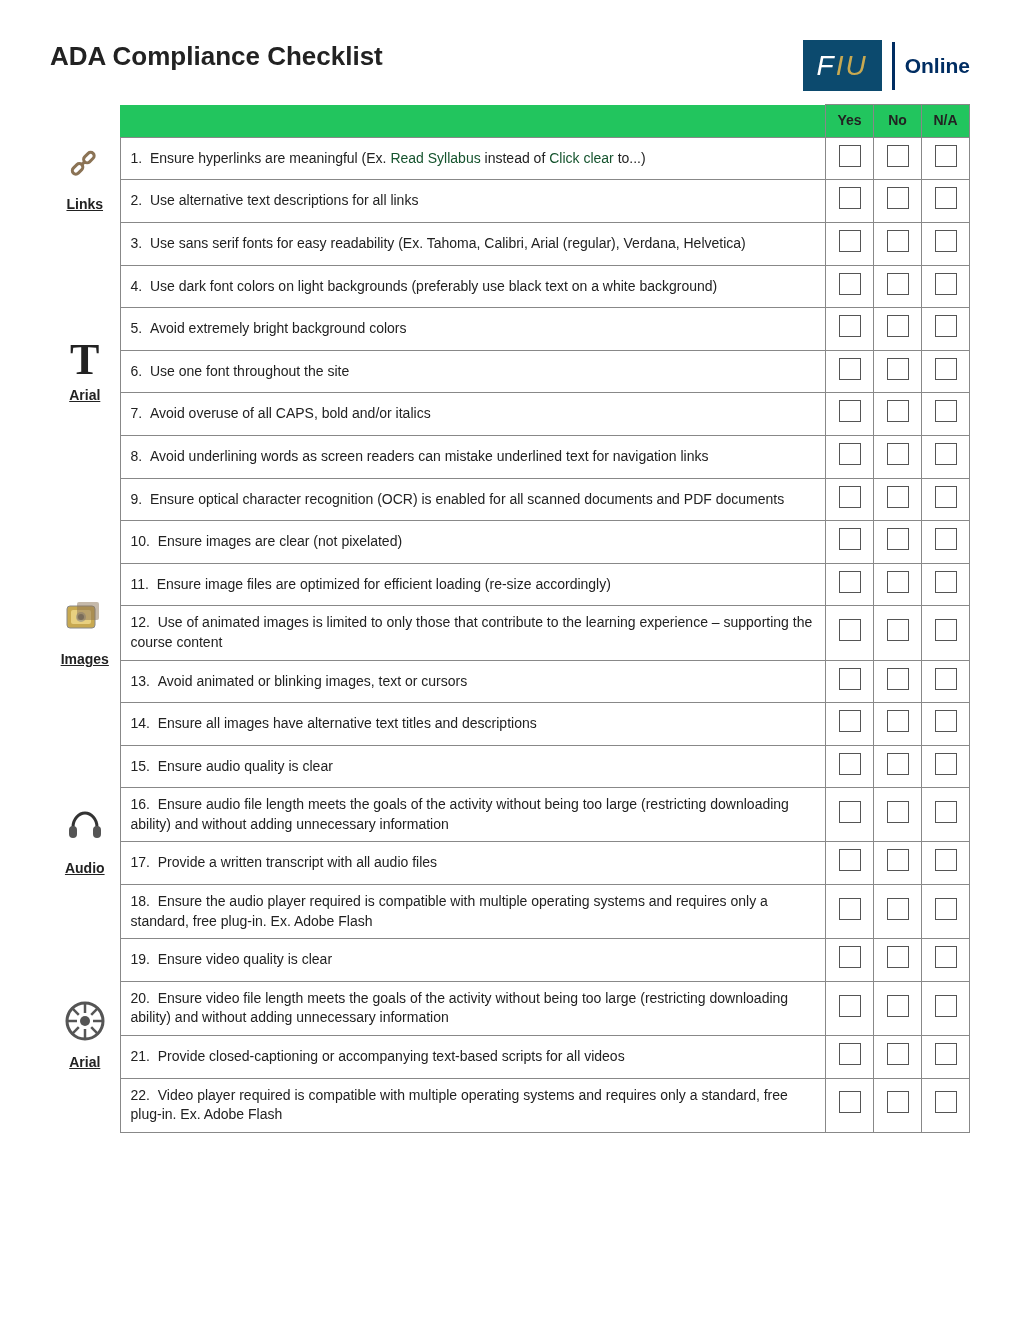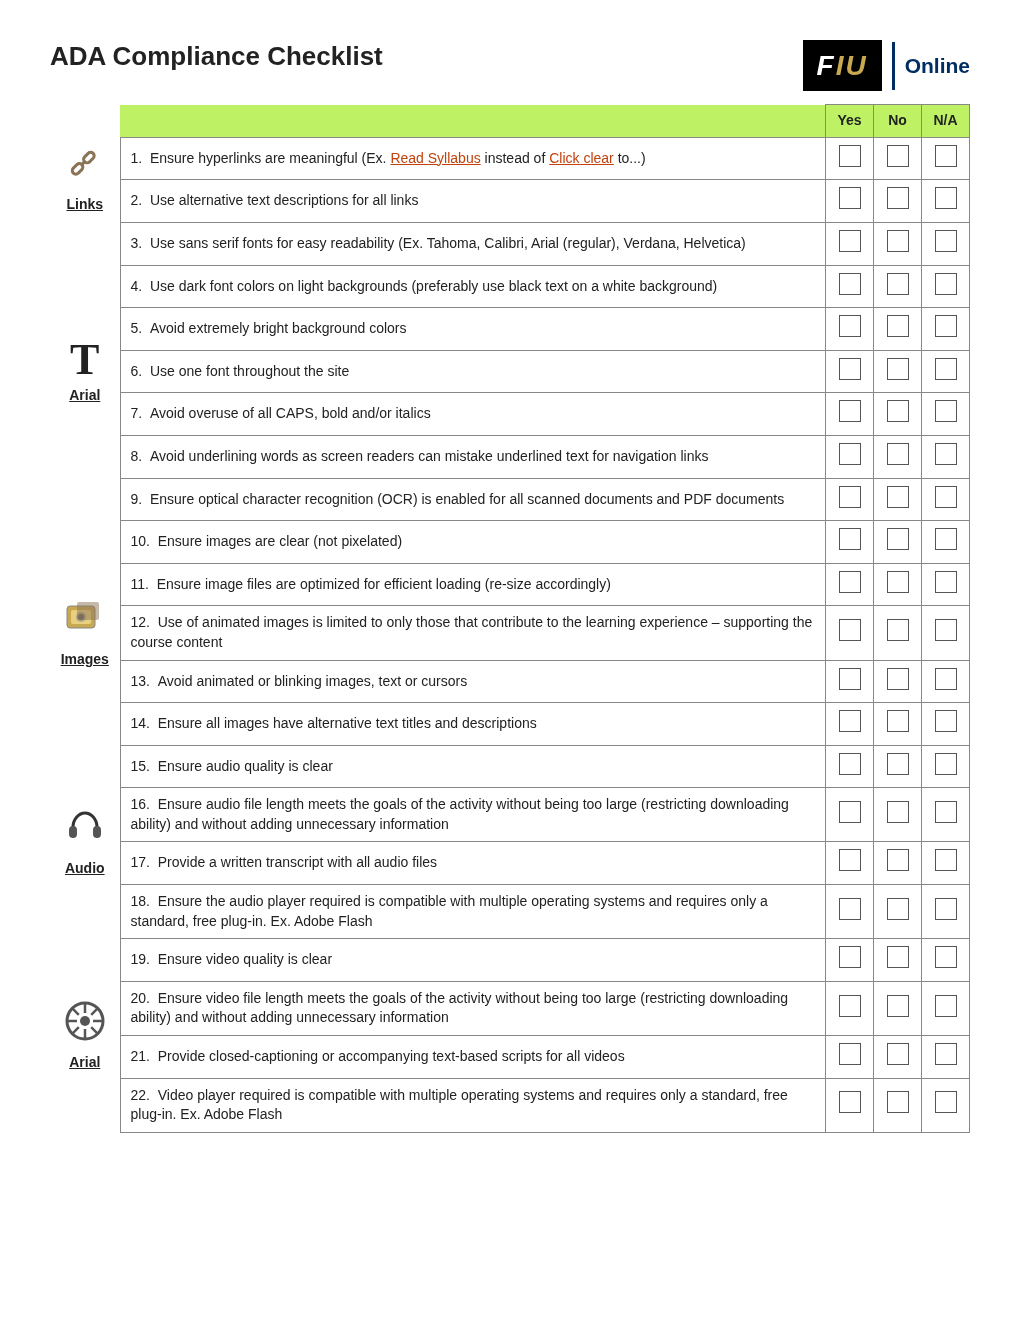--- a/index.html
+++ b/index.html
@@ -26,24 +26,24 @@
       line-height: 1.3;
     }
 
     .logo-block {
       display: flex;
       align-items: center;
       gap: 0;
     }
 
     .logo-fiu {
-      background: #000000;
+      background: #0c4a6e;
       color: #fff;
       font-size: 28px;
-      font-weight: 700;
+      font-weight: 400;
       padding: 6px 14px;
       letter-spacing: 2px;
       font-style: italic;
     }
 
     .logo-fiu span.f { color: #fff; }
     .logo-fiu span.i { color: #c8a951; }
     .logo-fiu span.u2 { color: #c8a951; }
 
     .logo-divider {
@@ -62,21 +62,21 @@
     table {
       width: 100%;
       border-collapse: collapse;
     }
 
     thead tr th {
       border: 1px solid #888;
       text-align: center;
       padding: 6px 10px;
       font-weight: bold;
-      background: #bef264;
+      background: #22c55e;
       font-size: 14px;
     }
 
     thead tr th:first-child {
       border: none;
       background: transparent;
     }
 
     tbody tr td {
       border: 1px solid #888;
@@ -107,22 +107,21 @@
 
     .checkbox {
       display: inline-block;
       width: 22px;
       height: 22px;
       border: 1px solid #555;
       background: #fff;
     }
 
     .link-text {
-      color: #c2410c;
-      text-decoration: underline;
+      color: #14532d;
     }
 
     .icon-text {
       font-size: 44px;
       font-weight: 900;
       font-family: 'Times New Roman', serif;
       color: #222;
       line-height: 1;
     }
 

